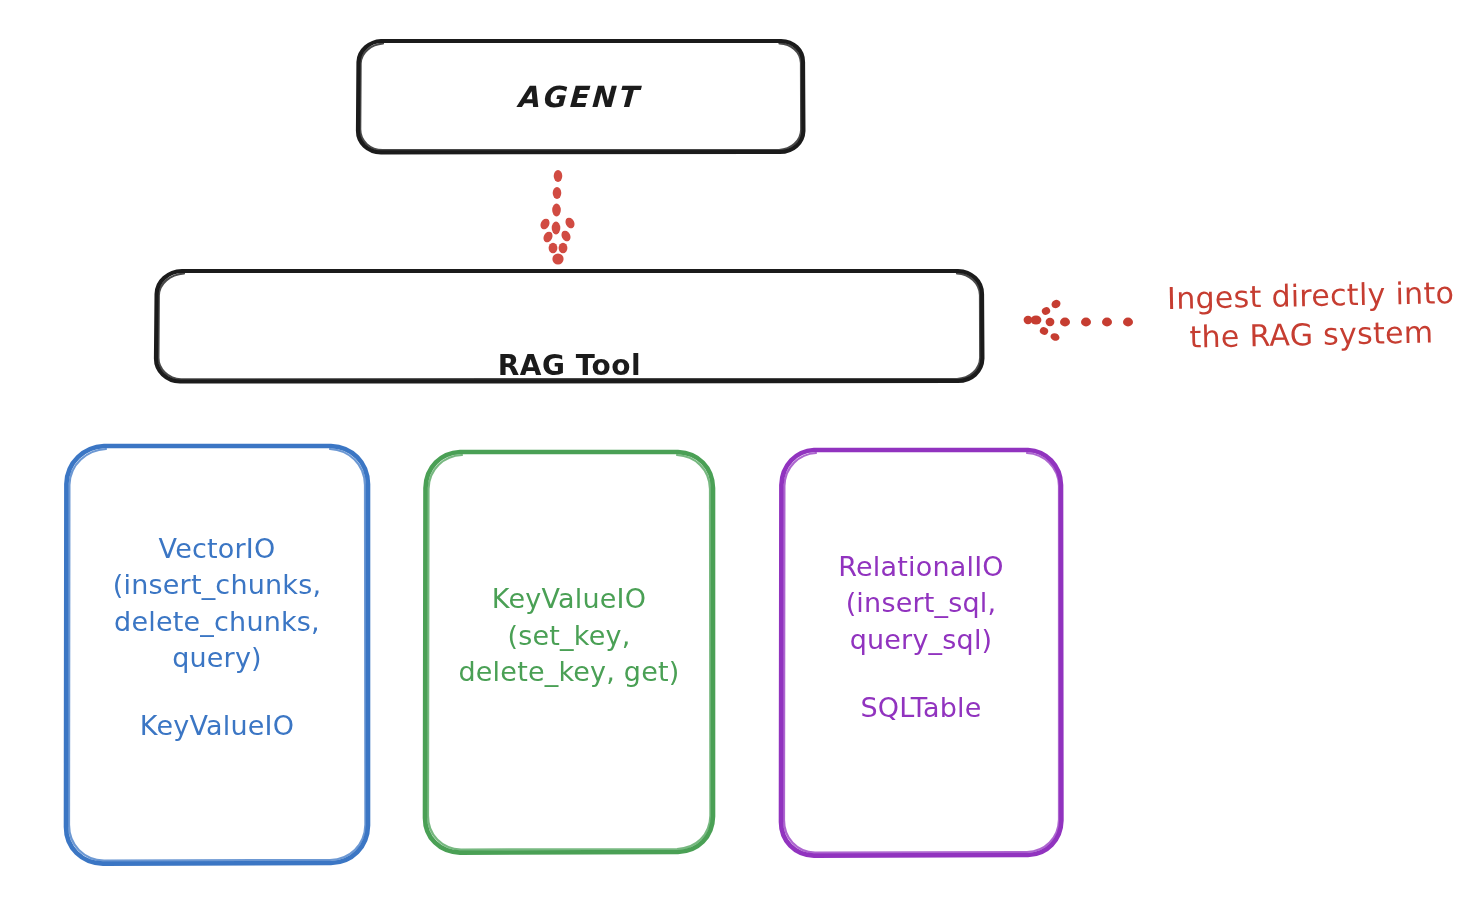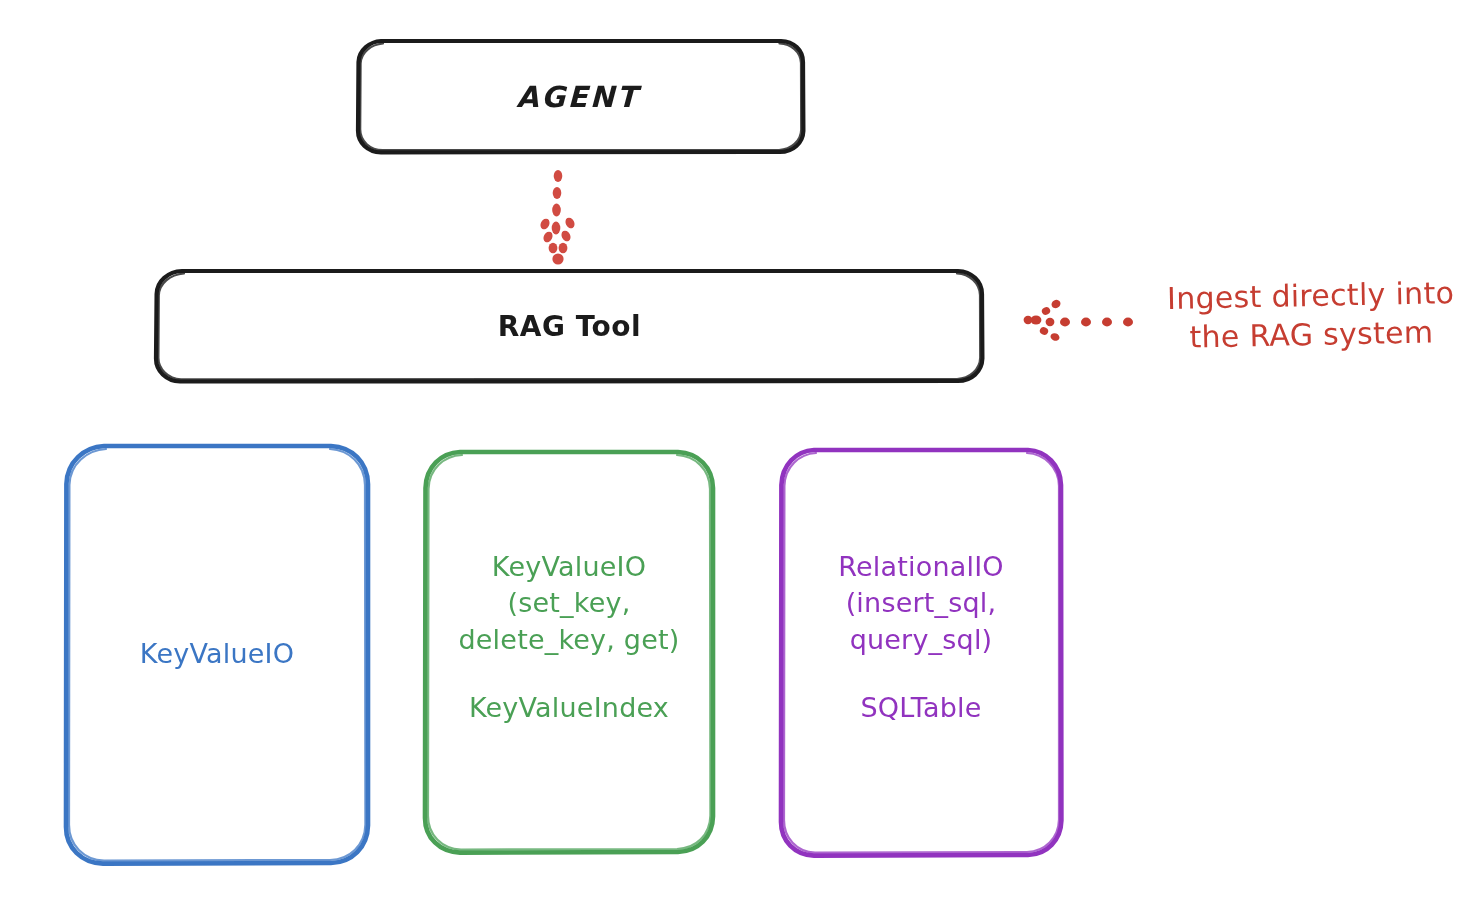--- a/index.html
+++ b/index.html
@@ -39,20 +39,21 @@
     left: 357px;
     top: 40px;
     width: 447px;
     height: 113px;
   }
   .box-ragtool {
     left: 156px;
     top: 270px;
     width: 827px;
     height: 112px;
+    justify-content: flex-end;
   }
 
   .box-agent .label {
     font-family: "DejaVu Sans", sans-serif;
     font-size: 29px;
     font-style: italic;
     font-weight: 700;
     letter-spacing: 2.5px;
     color: #1b1b1b;
     transform: skewX(-4deg);
@@ -220,30 +221,33 @@
 <div class="node box-agent">
   <span class="label">AGENT</span>
 </div>
 
 <div class="node box-ragtool">
   <span class="label">RAG Tool</span>
 </div>
 
 <div class="node box-store box-vector">
   <div class="store-inner">
+    <span class="store-text c-blue">VectorIO
+(insert_chunks,
+delete_chunks,
+query)</span>
     <span class="store-sub c-blue">KeyValueIO</span>
   </div>
 </div>
 
 <div class="node box-store box-keyvalue">
   <div class="store-inner">
     <span class="store-text c-green">KeyValueIO
 (set_key,
 delete_key, get)</span>
-    <span class="store-sub c-green">KeyValueIndex</span>
   </div>
 </div>
 
 <div class="node box-store box-relational">
   <div class="store-inner">
     <span class="store-text c-purple">RelationalIO
 (insert_sql,
 query_sql)</span>
     <span class="store-sub c-purple">SQLTable</span>
   </div>

